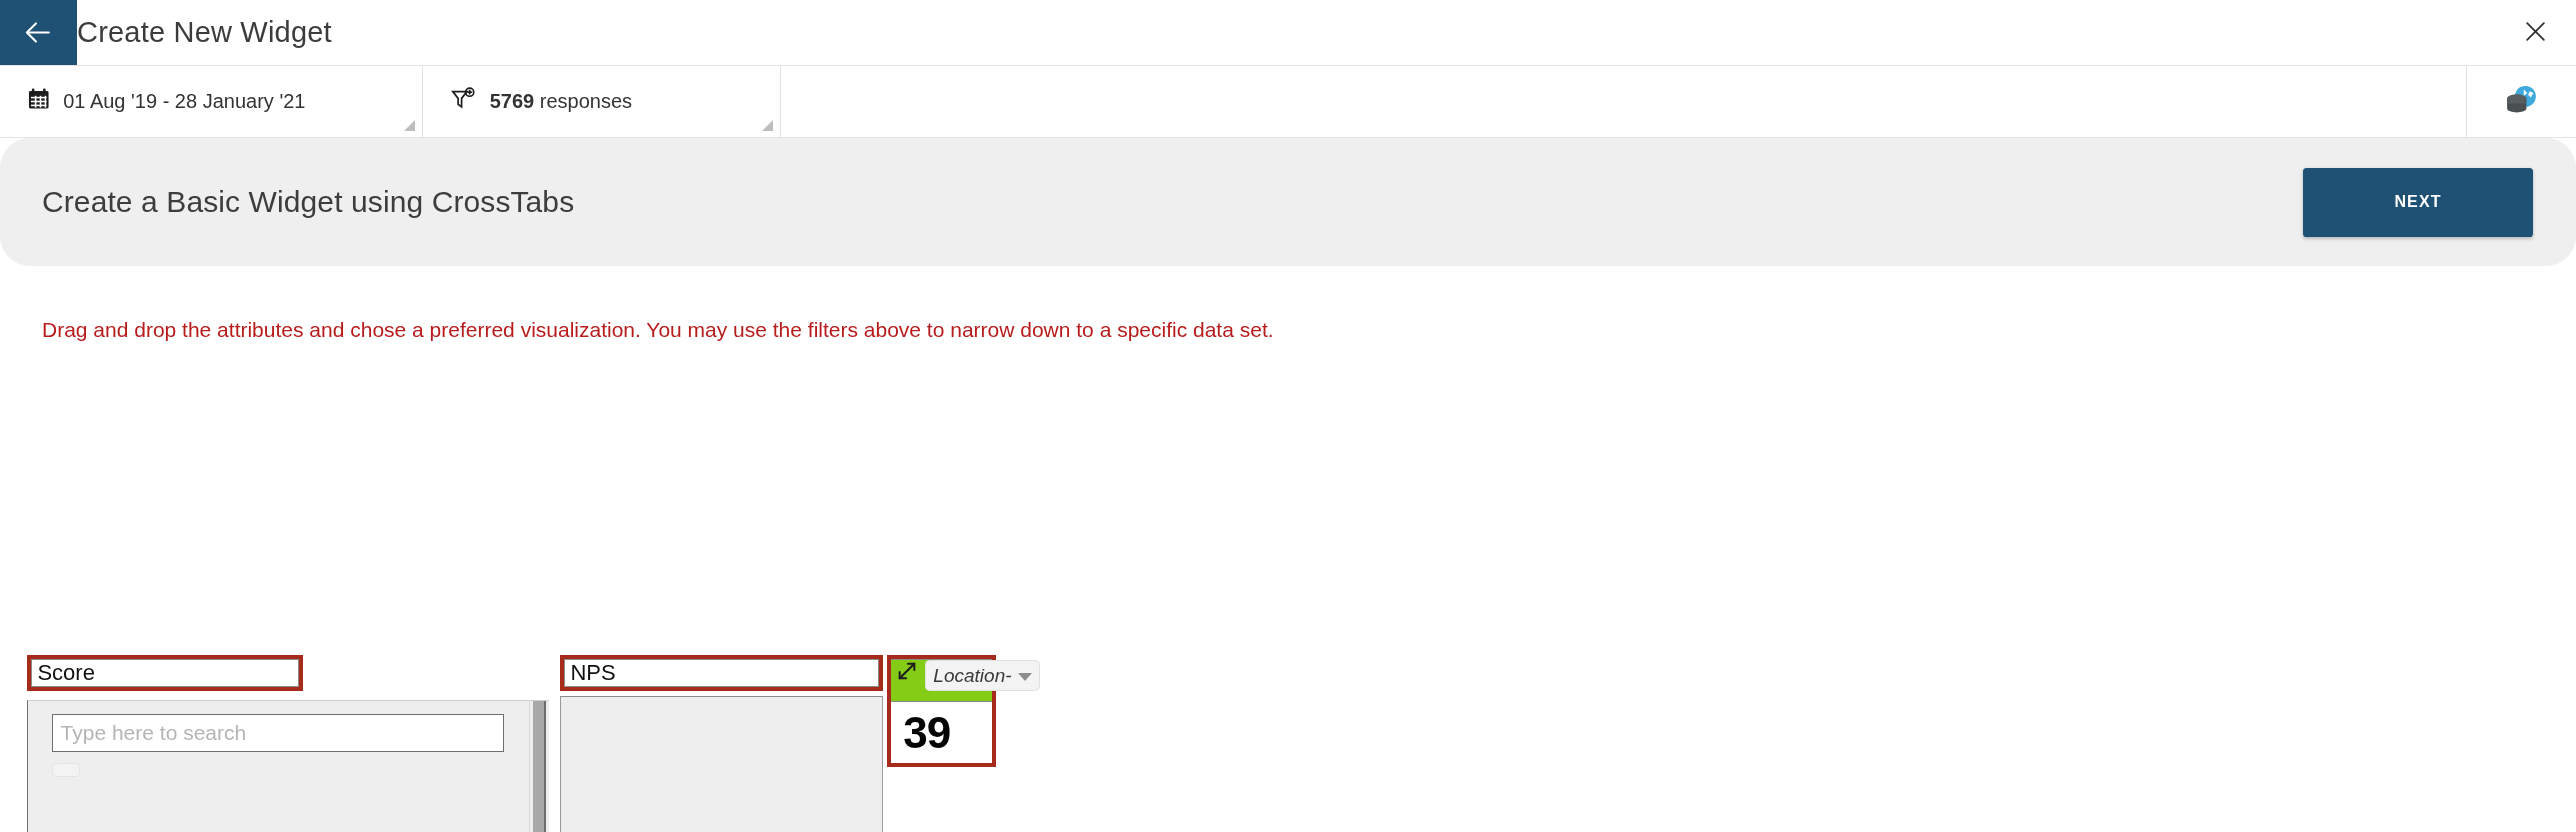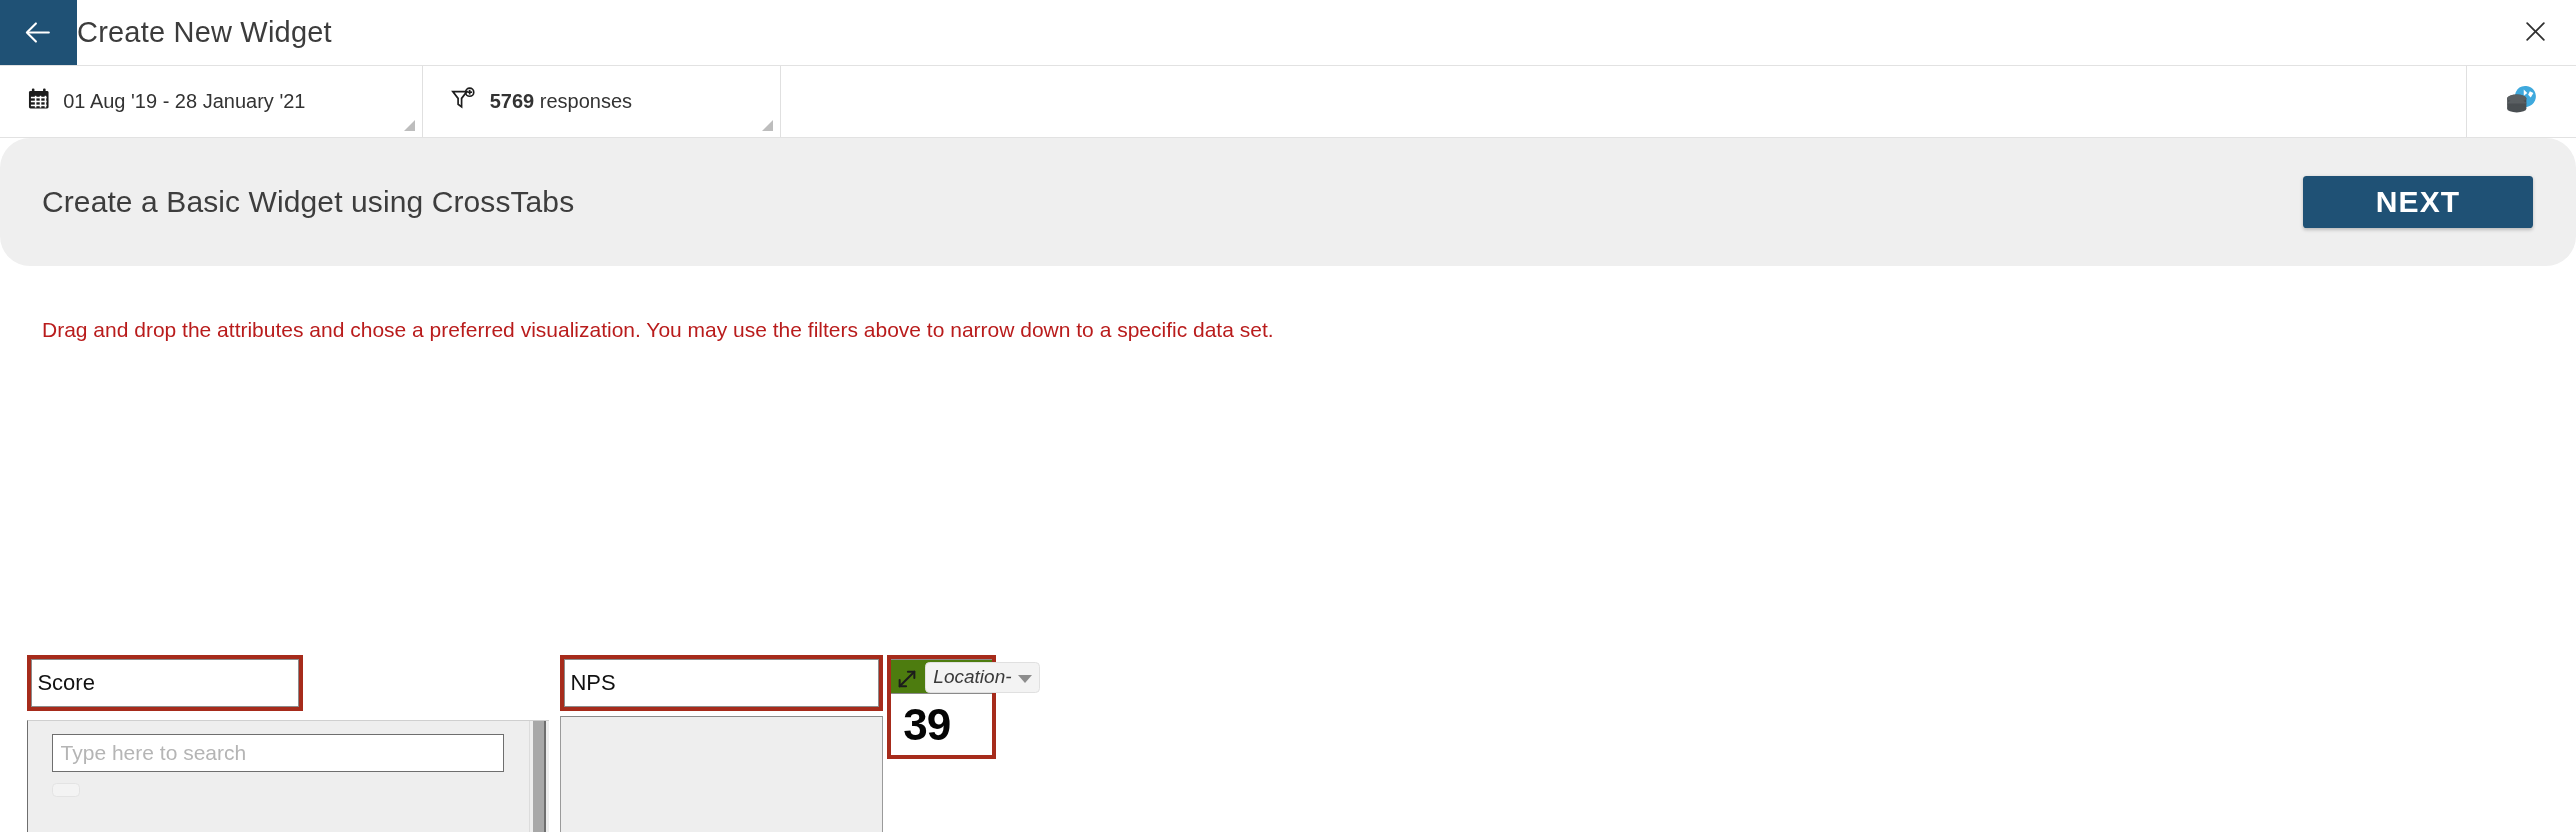--- a/index.html
+++ b/index.html
@@ -105,22 +105,22 @@
     color: #3d3d3d;
     letter-spacing: 0.1px;
   }
   .page-header-spacer { flex: 1 1 auto; }
   .next-btn {
     background: #1f5175;
     color: #ffffff;
     border: none;
     border-radius: 3.6px;
     width: 230px;
-    height: 52px;
-    font-size: 30px;
+    height: 69px;
+    font-size: 16px;
     font-weight: 700;
     letter-spacing: 1.1px;
     font-family: "Liberation Sans", sans-serif;
     cursor: pointer;
     box-shadow: 0 1.8px 3.6px rgba(0,0,0,0.22);
   }
 
   
   .body-area {
     position: relative;
@@ -142,21 +142,21 @@
     display: flex;
     align-items: flex-start;
   }
 
   
   .col-score { position: relative; width: 522px; }
 
   .hl { border: 4.5px solid #a62b1b; background: #ffffff; }
 
   .field-box {
-    height: 48px;
+    height: 28px;
     border: 1.8px solid #8c8c8c;
     background: #ffffff;
     display: flex;
     align-items: center;
     padding-left: 5.4px;
     font-size: 22px;
     color: #111111;
   }
   .score-field-wrap { width: 276px; }
 
@@ -235,25 +235,25 @@
     height: 365px;
     background: #eeeeee;
     border: 0.9px solid #9a9a9a;
     border-top: 1.8px solid #8a8a8a;
   }
 
   
   .col-widget { position: relative; margin-left: 3.6px; width: 109px; }
   .widget-head-wrap { width: 109px; }
   .widget-head {
-    height: 34px;
-    background: #4d7c0f;
+    height: 42px;
+    background: #84cc16;
     border-top: 1.8px solid #8c8c8c;
     display: flex;
-    align-items: flex-end;
+    align-items: flex-start;
     gap: 7.2px;
     padding: 0 3.6px 0 5.4px;
   }
   .expand-icon { flex: 0 0 auto; cursor: pointer; }
   .loc-chip {
     display: inline-flex;
     align-items: center;
     gap: 6.3px;
     background: #f3f3f3;
     border: 0.9px solid #e0e0e0;

